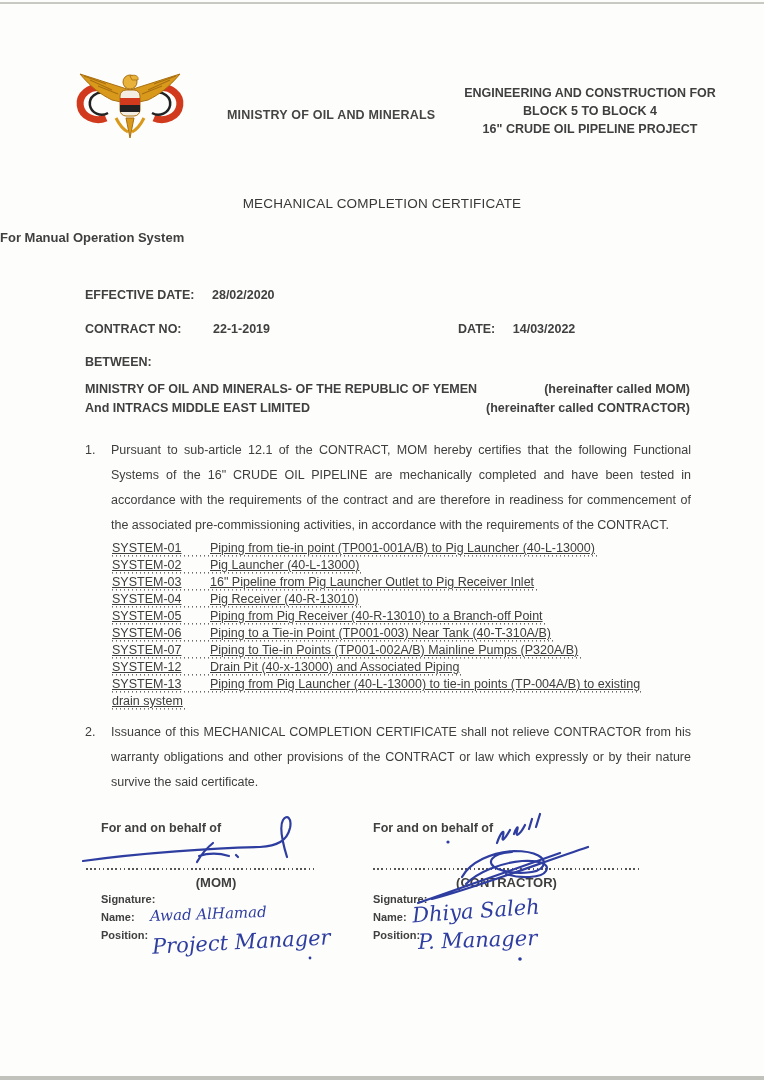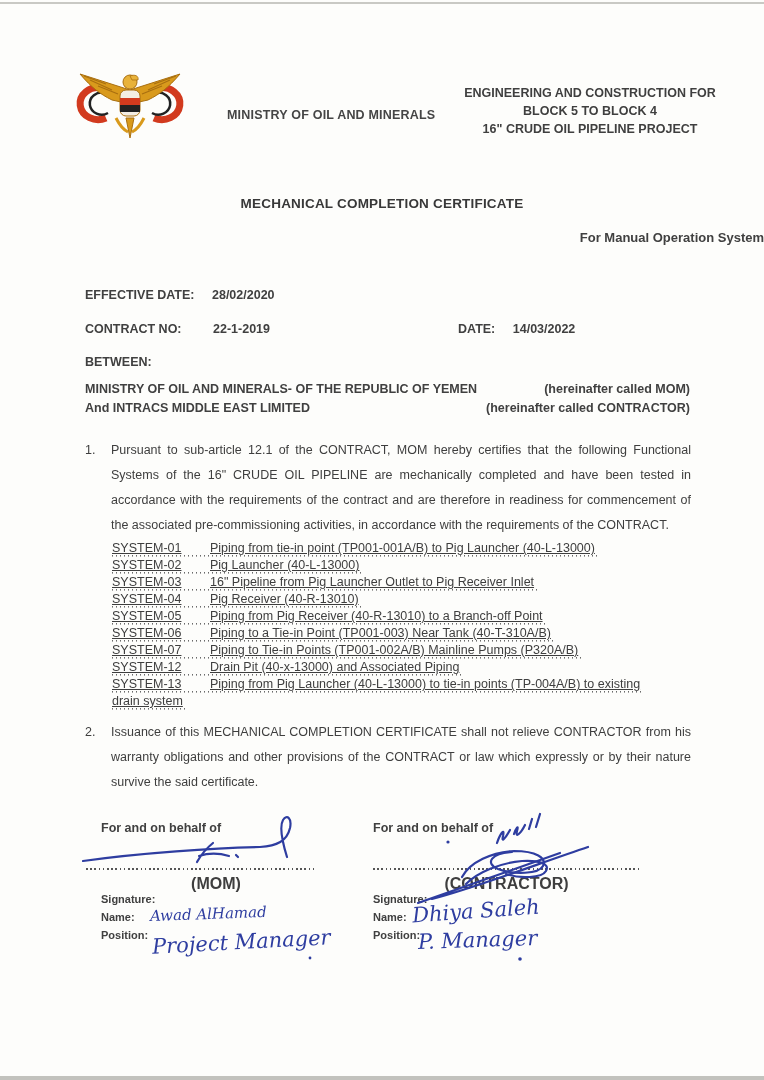--- a/index.html
+++ b/index.html
@@ -13,22 +13,22 @@
     overflow:hidden;
   }
   .scan-top-edge{position:absolute;left:0;top:2px;width:100%;height:2px;background:#c9c9c4;}
   .scan-bottom-edge{position:absolute;left:0;bottom:0;width:100%;height:4px;background:#c2c2bd;}
 
   
   .logo{position:absolute;left:72px;top:60px;width:116px;height:92px;}
   .ministry{position:absolute;left:227px;top:108px;font-size:12.5px;font-weight:600;letter-spacing:.2px;color:#454545;}
   .project-block{position:absolute;left:455px;top:84px;width:270px;text-align:center;font-size:12.5px;font-weight:700;line-height:18px;color:#3f3f3f;}
 
-  .doc-title{position:absolute;left:0;top:196px;width:100%;text-align:center;font-size:13.5px;font-weight:700;letter-spacing:.2px;color:#383838;}
-  .doc-subtitle{position:absolute;left:0;top:230px;width:100%;text-align:right;font-size:13px;font-weight:600;color:#404040;}
+  .doc-title{position:absolute;left:0;top:196px;width:100%;text-align:center;font-size:13.5px;font-weight:400;letter-spacing:.2px;color:#383838;}
+  .doc-subtitle{position:absolute;left:0;top:230px;width:100%;text-align:left;font-size:13px;font-weight:600;color:#404040;}
 
   
   .meta-row{position:absolute;font-size:12.5px;font-weight:600;color:#404040;white-space:nowrap;}
   .meta-label{display:inline-block;}
   .meta-value{display:inline-block;margin-left:14px;font-weight:600;}
 
   
   .parties{position:absolute;left:85px;top:380px;width:605px;font-size:12.5px;font-weight:600;line-height:19px;color:#404040;}
   .party-row{display:flex;justify-content:space-between;gap:6px;}
 
@@ -49,21 +49,21 @@
   .sys-desc{padding-left:22px;}
   .sys-cont{padding-left:0;}
 
   
   .behalf{position:absolute;top:821px;font-size:12.5px;font-weight:600;color:#404040;}
   .dotline{
     position:absolute;top:867px;height:3px;
     background-image:repeating-linear-gradient(90deg,#555 0 1.6px,transparent 1.6px 4.2px);
     background-repeat:no-repeat;background-position:0 50%;background-size:100% 2px;
   }
-  .party-name{position:absolute;top:875px;text-align:center;font-size:16px;font-weight:600;color:#3e3e3e;}
+  .party-name{position:absolute;top:875px;text-align:center;font-size:13px;font-weight:600;color:#3e3e3e;}
   .sig-label{position:absolute;font-size:11px;font-weight:600;color:#404040;}
 
   .handwriting{
     position:absolute;
     font-family:"DejaVu Serif", serif;
     font-style:italic;
     color:#2e3da0;
     white-space:nowrap;
   }
   .ink-overlay{position:absolute;left:0;top:0;width:764px;height:1080px;pointer-events:none;}

